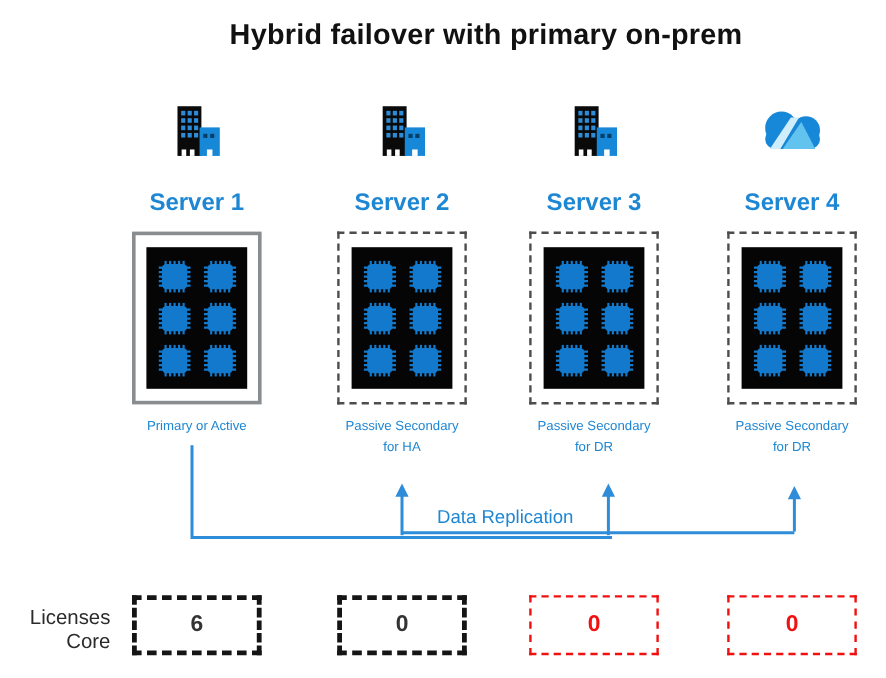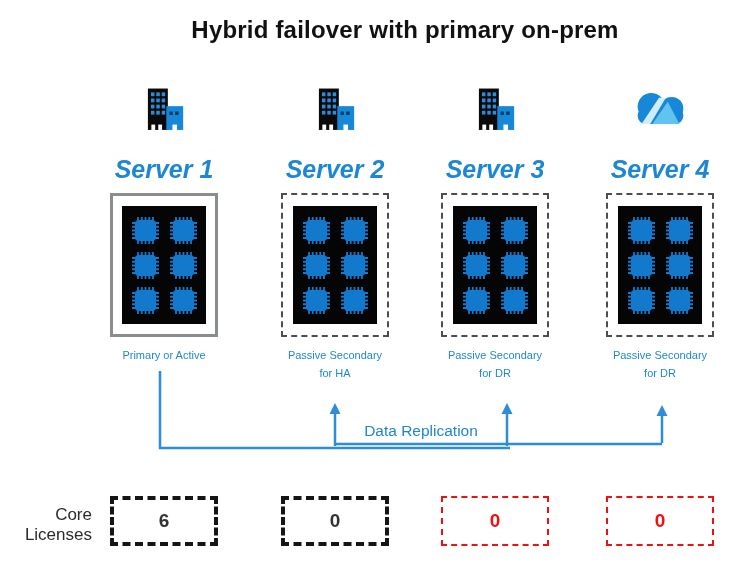--- a/index.html
+++ b/index.html
@@ -11,21 +11,21 @@
   .title{
     position:absolute;top:16px;left:72px;width:666px;text-align:center;
     font-size:24px;font-weight:bold;color:#111;letter-spacing:0.2px;
   }
   .server-col{
     position:absolute;top:85px;width:150px;display:flex;flex-direction:column;align-items:center;
   }
   .col-1{left:89px;}  .col-2{left:260px;}  .col-3{left:420px;}  .col-4{left:585px;}
   .icon-wrap{height:48px;display:flex;align-items:flex-end;justify-content:center;}
   .server-name{
-    margin-top:24px;font-size:25px;font-weight:bold;color:#1E87D3;height:24px;line-height:24px;font-style:italic;
+    margin-top:24px;font-size:20px;font-weight:bold;color:#1E87D3;height:24px;line-height:24px;
   }
   .server-box{
     margin-top:12px;width:108px;height:144px;box-sizing:border-box;
     display:flex;align-items:center;justify-content:center;background:#fff;
   }
   .server-box.solid{border:3px solid #8A8D90;}
   .server-box.dashed{border:2px dashed #4D4D4D;}
   .chip-panel{
     width:84px;height:118px;background:#050505;box-sizing:border-box;
     display:grid;grid-template-columns:repeat(2,27px);grid-template-rows:repeat(3,27px);
@@ -239,21 +239,21 @@
     </g>
     <g fill="#2E8CD8">
       <polygon points="335,403 329.5,414 340.5,414"></polygon>
       <polygon points="507,403 501.5,414 512.5,414"></polygon>
       <polygon points="662,405 656.5,416 667.5,416"></polygon>
     </g>
     <text x="421" y="436" text-anchor="middle" font-size="15.5" fill="#1E87D3">Data Replication</text>
   </svg>
 
   <div class="license-label">
+    <div>Licenses</div>
     <div>Core</div>
-    <div>Licenses</div>
   </div>
   <div class="license-box black lb-1">6</div>
   <div class="license-box black lb-2">0</div>
   <div class="license-box red lb-3">0</div>
   <div class="license-box red lb-4">0</div>
 
 </div>
 
 </body></html>

